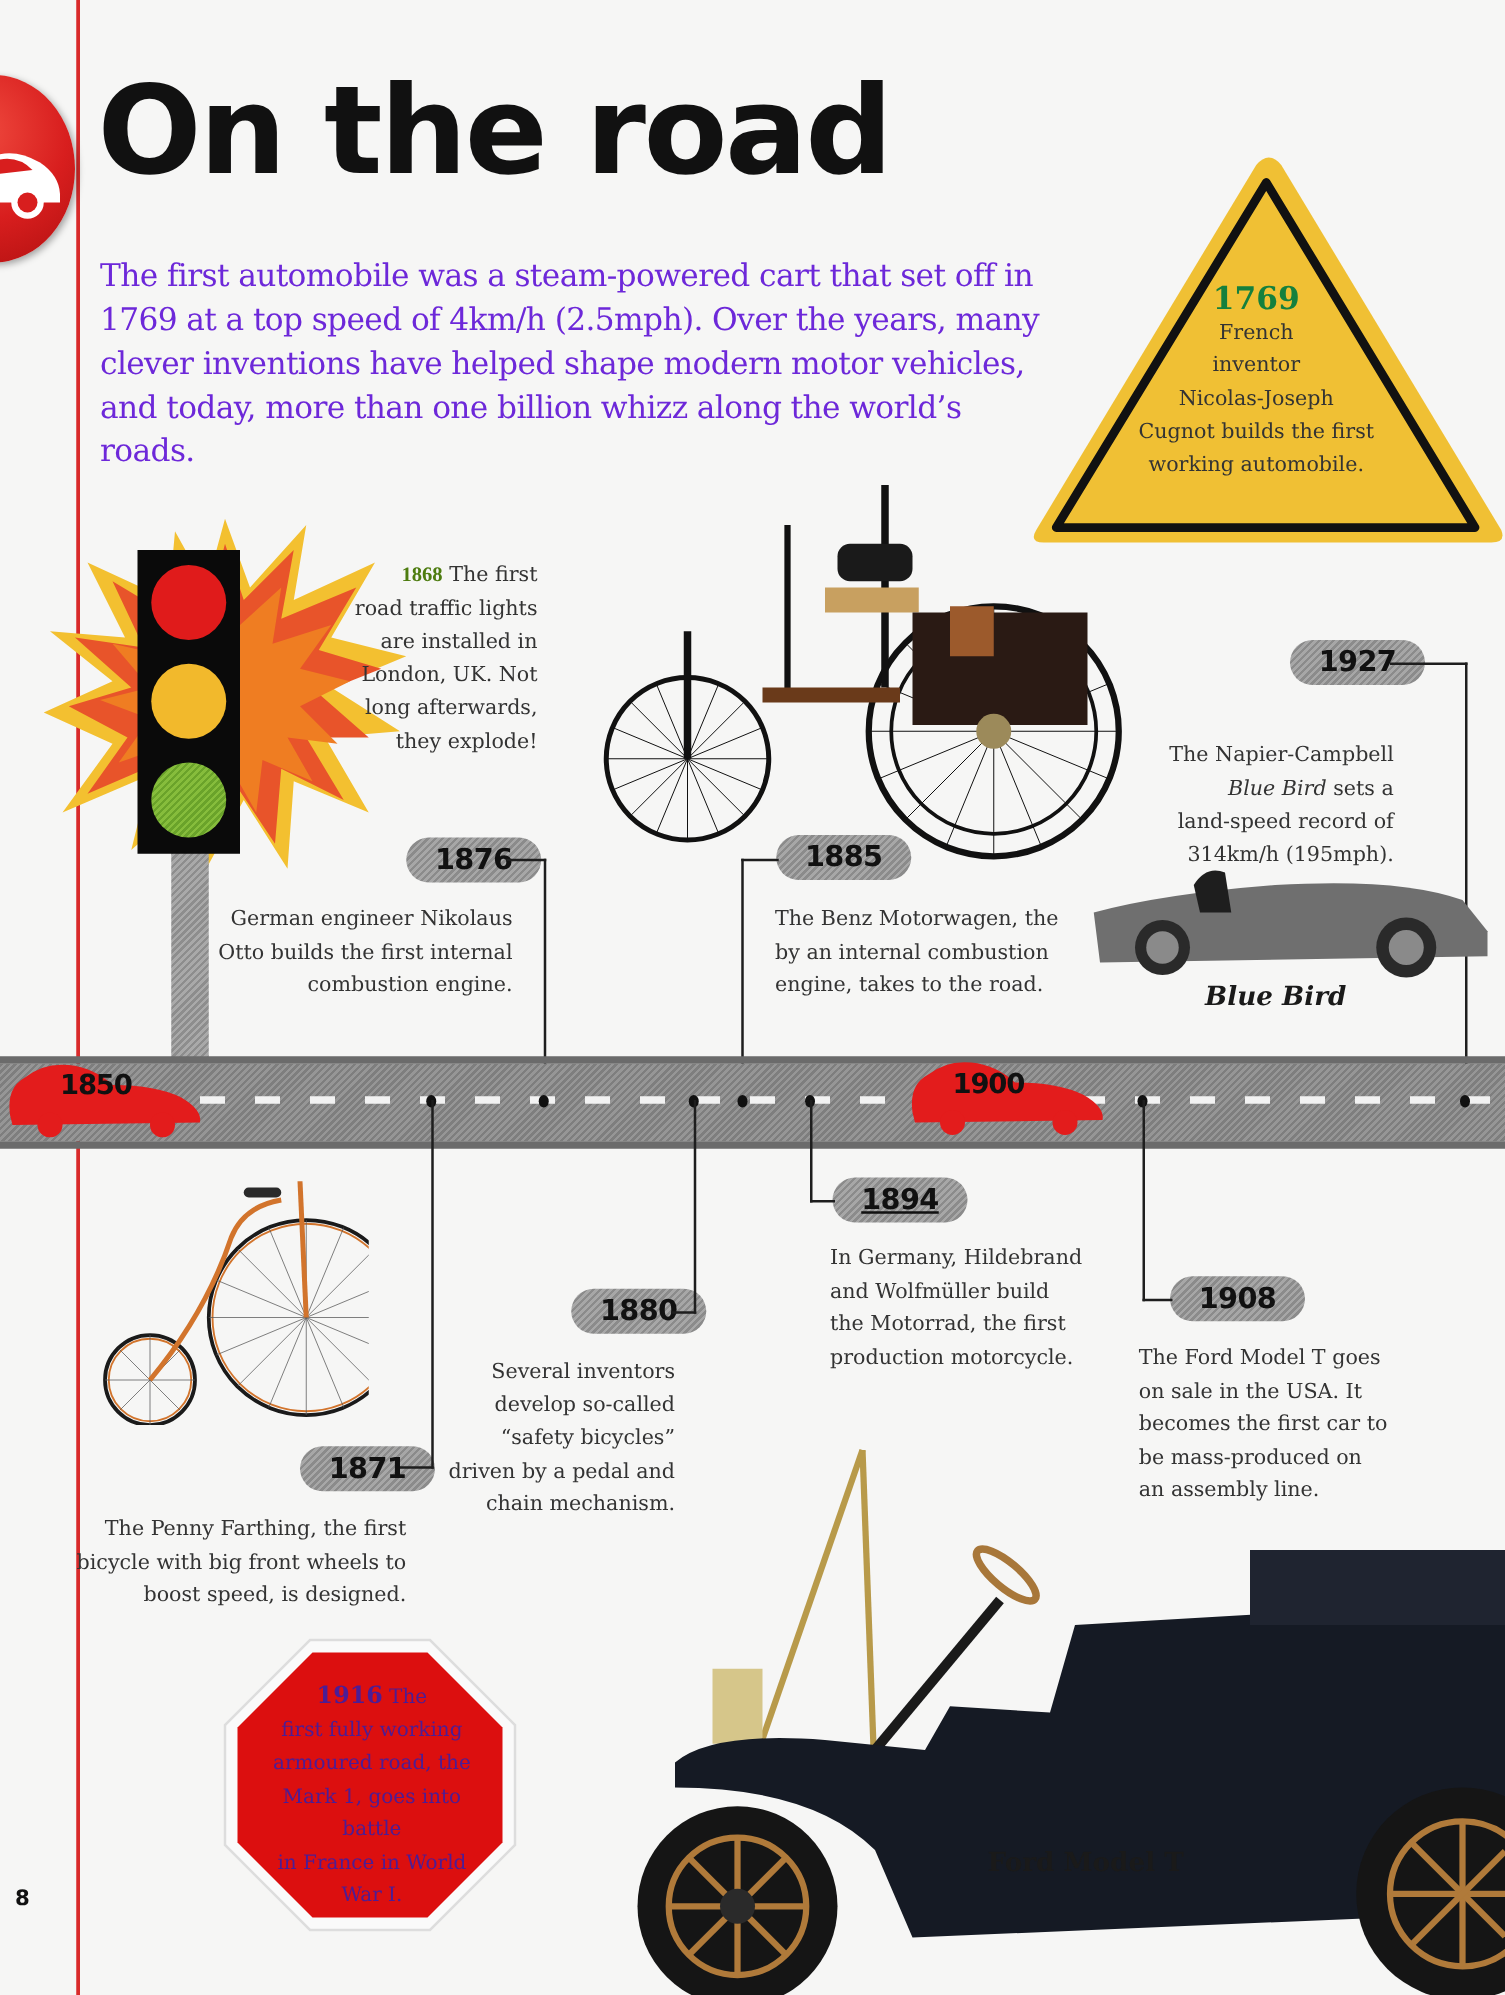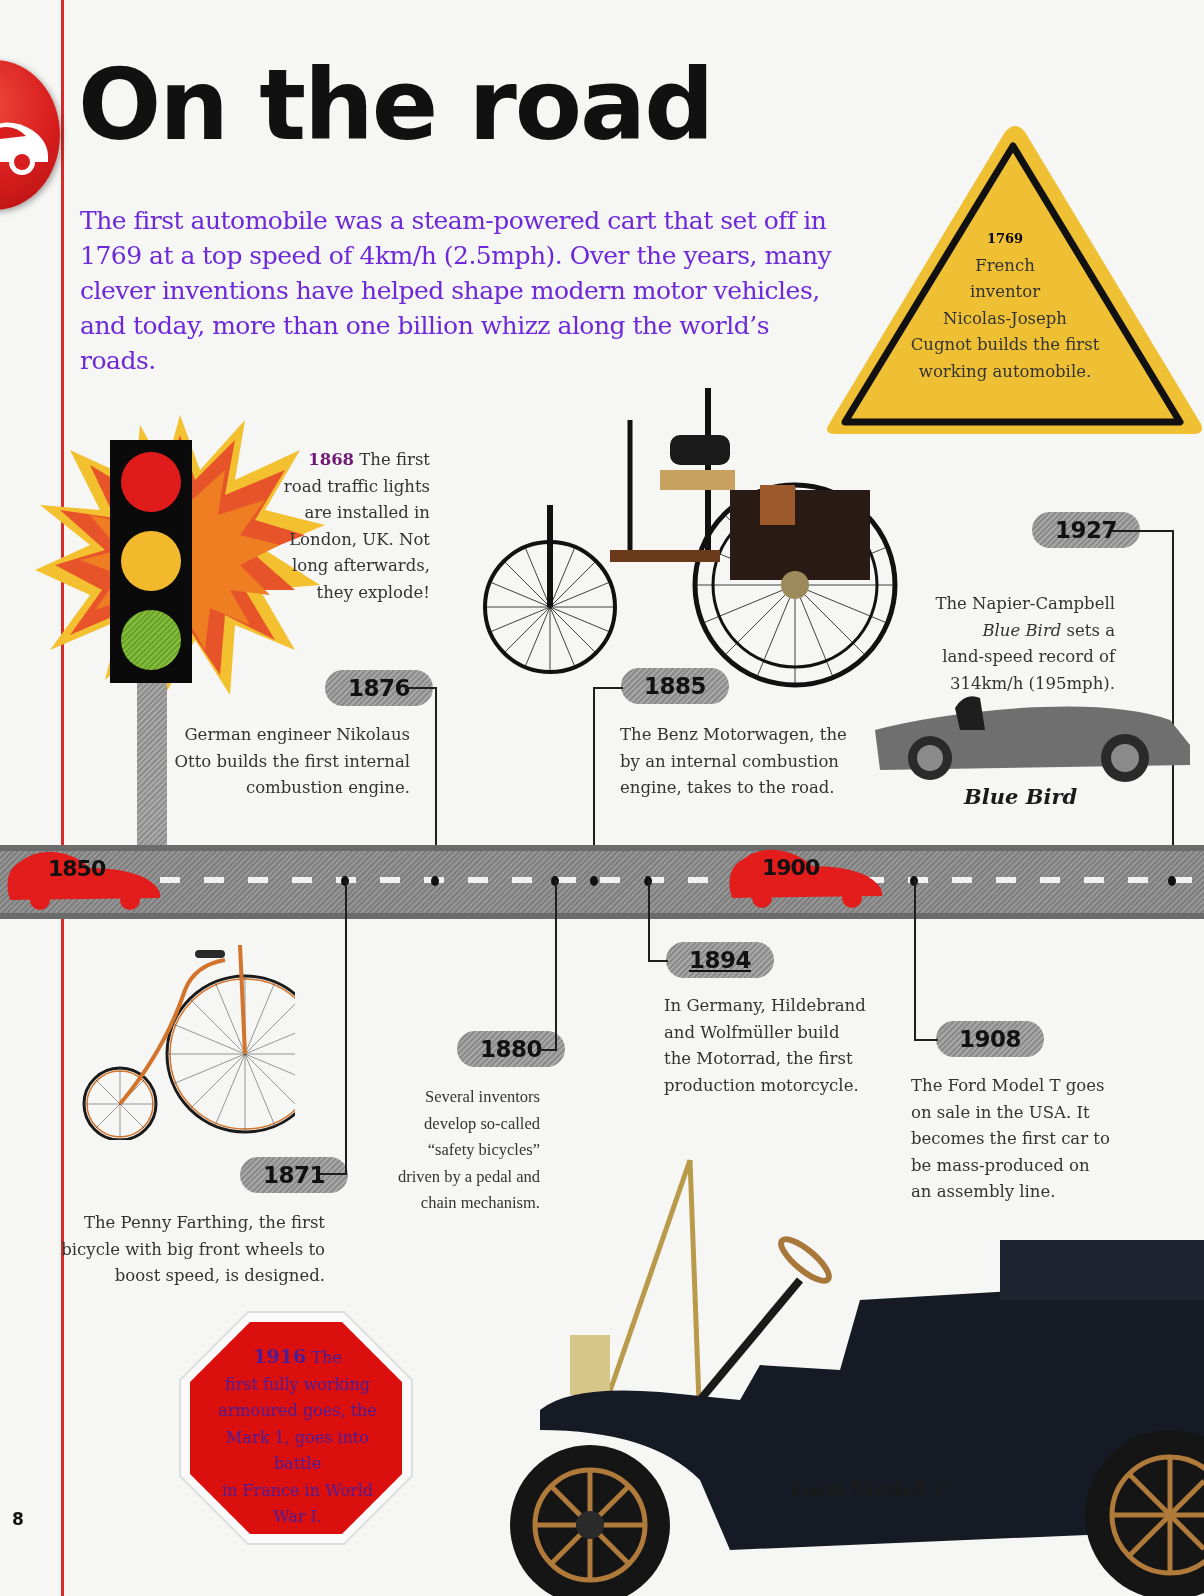--- a/index.html
+++ b/index.html
@@ -24,31 +24,31 @@
   .intro {
     left: 80px; top: 203px; width: 770px; font-size: 25px; line-height: 35px; color: #6d28d9;
     font-family: "DejaVu Serif", serif; letter-spacing: -0.5px;
   }
   
   .triangle { left: 825px; top: 124px; }
   .triangle-text {
     left: 905px; top: 226px; width: 200px; text-align: center; font-size: 16.5px;
     line-height: 26.5px; color: #333;
   }
-  .triangle-text .yr { font-weight: bold; font-size: 13px; color: #000000; }
+  .triangle-text .yr { font-weight: bold; font-size: 25px; color: #15803d; }
 
   
   .pole { left: 137px; top: 670px; width: 30px; height: 180px;
     background: repeating-linear-gradient(135deg,#8d8d8d 0 2px,#a9a9a9 2px 4px); }
   .burst { left: 30px; top: 410px; }
   .light-box { left: 110px; top: 440px; width: 82px; height: 243px; background: #0a0a0a; }
   .lamp { position: absolute; left: 11px; width: 60px; height: 60px; border-radius: 50%; }
 
   .blurb { font-size: 16.5px; line-height: 26.5px; color: #333; }
-  .blurb b { color: #701a75; }
+  .blurb b { color: #4d7c0f; font-family: Liberation Serif, serif; }
   .right { text-align: right; }
 
   .year-pill {
     position: absolute; height: 36px; border-radius: 18px; padding: 0 14px;
     background: repeating-linear-gradient(135deg,#8b8b8b 0 2px,#a7a7a7 2px 4px);
     font-family: "DejaVu Sans", sans-serif; font-weight: bold; font-size: 23px;
     color: #111; line-height: 36px; text-align: center; letter-spacing: -0.5px;
   }
   .connector { position: absolute; border-color: #1e1e1e; border-style: solid; border-width: 0; }
   .dot { position: absolute; width: 8px; height: 10px; border-radius: 50%; background: #111; }
@@ -251,21 +251,21 @@
 <div class="year-pill" style="left:240px;top:1157px;width:80px;">1871</div>
 <div class="connector" style="left:320px;top:880px;width:25px;height:293px;border-bottom-width:2px;border-right-width:2px;"></div>
 <div class="abs blurb right" style="left:60px;top:1210px;width:265px;">
   <div>The Penny Farthing, the first</div>
   <div>bicycle with big front wheels to</div>
   <div>boost speed, is designed.</div>
 </div>
 
 <div class="year-pill" style="left:457px;top:1031px;width:80px;">1880</div>
 <div class="connector" style="left:537px;top:880px;width:18px;height:169px;border-bottom-width:2px;border-right-width:2px;"></div>
-<div class="abs blurb right" style="left:340px;top:1084px;width:200px;font-family:Liberation Serif, serif;">
+<div class="abs blurb right" style="left:340px;top:1084px;width:200px;">
   <div>Several inventors</div>
   <div>develop so-called</div>
   <div>“safety bicycles”</div>
   <div>driven by a pedal and</div>
   <div>chain mechanism.</div>
 </div>
 
 <div class="year-pill" style="left:666px;top:942px;width:80px;text-decoration:underline;">1894</div>
 <div class="connector" style="left:648px;top:880px;width:18px;height:80px;border-bottom-width:2px;border-left-width:2px;"></div>
 <div class="abs blurb" style="left:664px;top:993px;width:220px;">
@@ -313,19 +313,19 @@
 </svg>
 <div class="abs caption" style="left:790px;top:1477px;">Ford Model T</div>
 
 <svg class="abs octagon-wrap" viewBox="0 0 236 236">
   <polygon points="70,2 166,2 234,70 234,166 166,234 70,234 2,166 2,70" fill="#fafafa" stroke="#ddd" stroke-width="2"></polygon>
   <polygon points="72,12 164,12 224,72 224,164 164,224 72,224 12,164 12,72" fill="#dc0f0f"></polygon>
 </svg>
 <div class="abs octagon-text">
   <div><b>1916</b> <span>The</span></div>
   <div>first fully working</div>
-  <div>armoured goes, the</div>
+  <div>armoured road, the</div>
   <div>Mark 1, goes into battle</div>
   <div>in France in World</div>
   <div>War I.</div>
 </div>
 
 <div class="abs page-num">8</div>
 
 </body></html>

